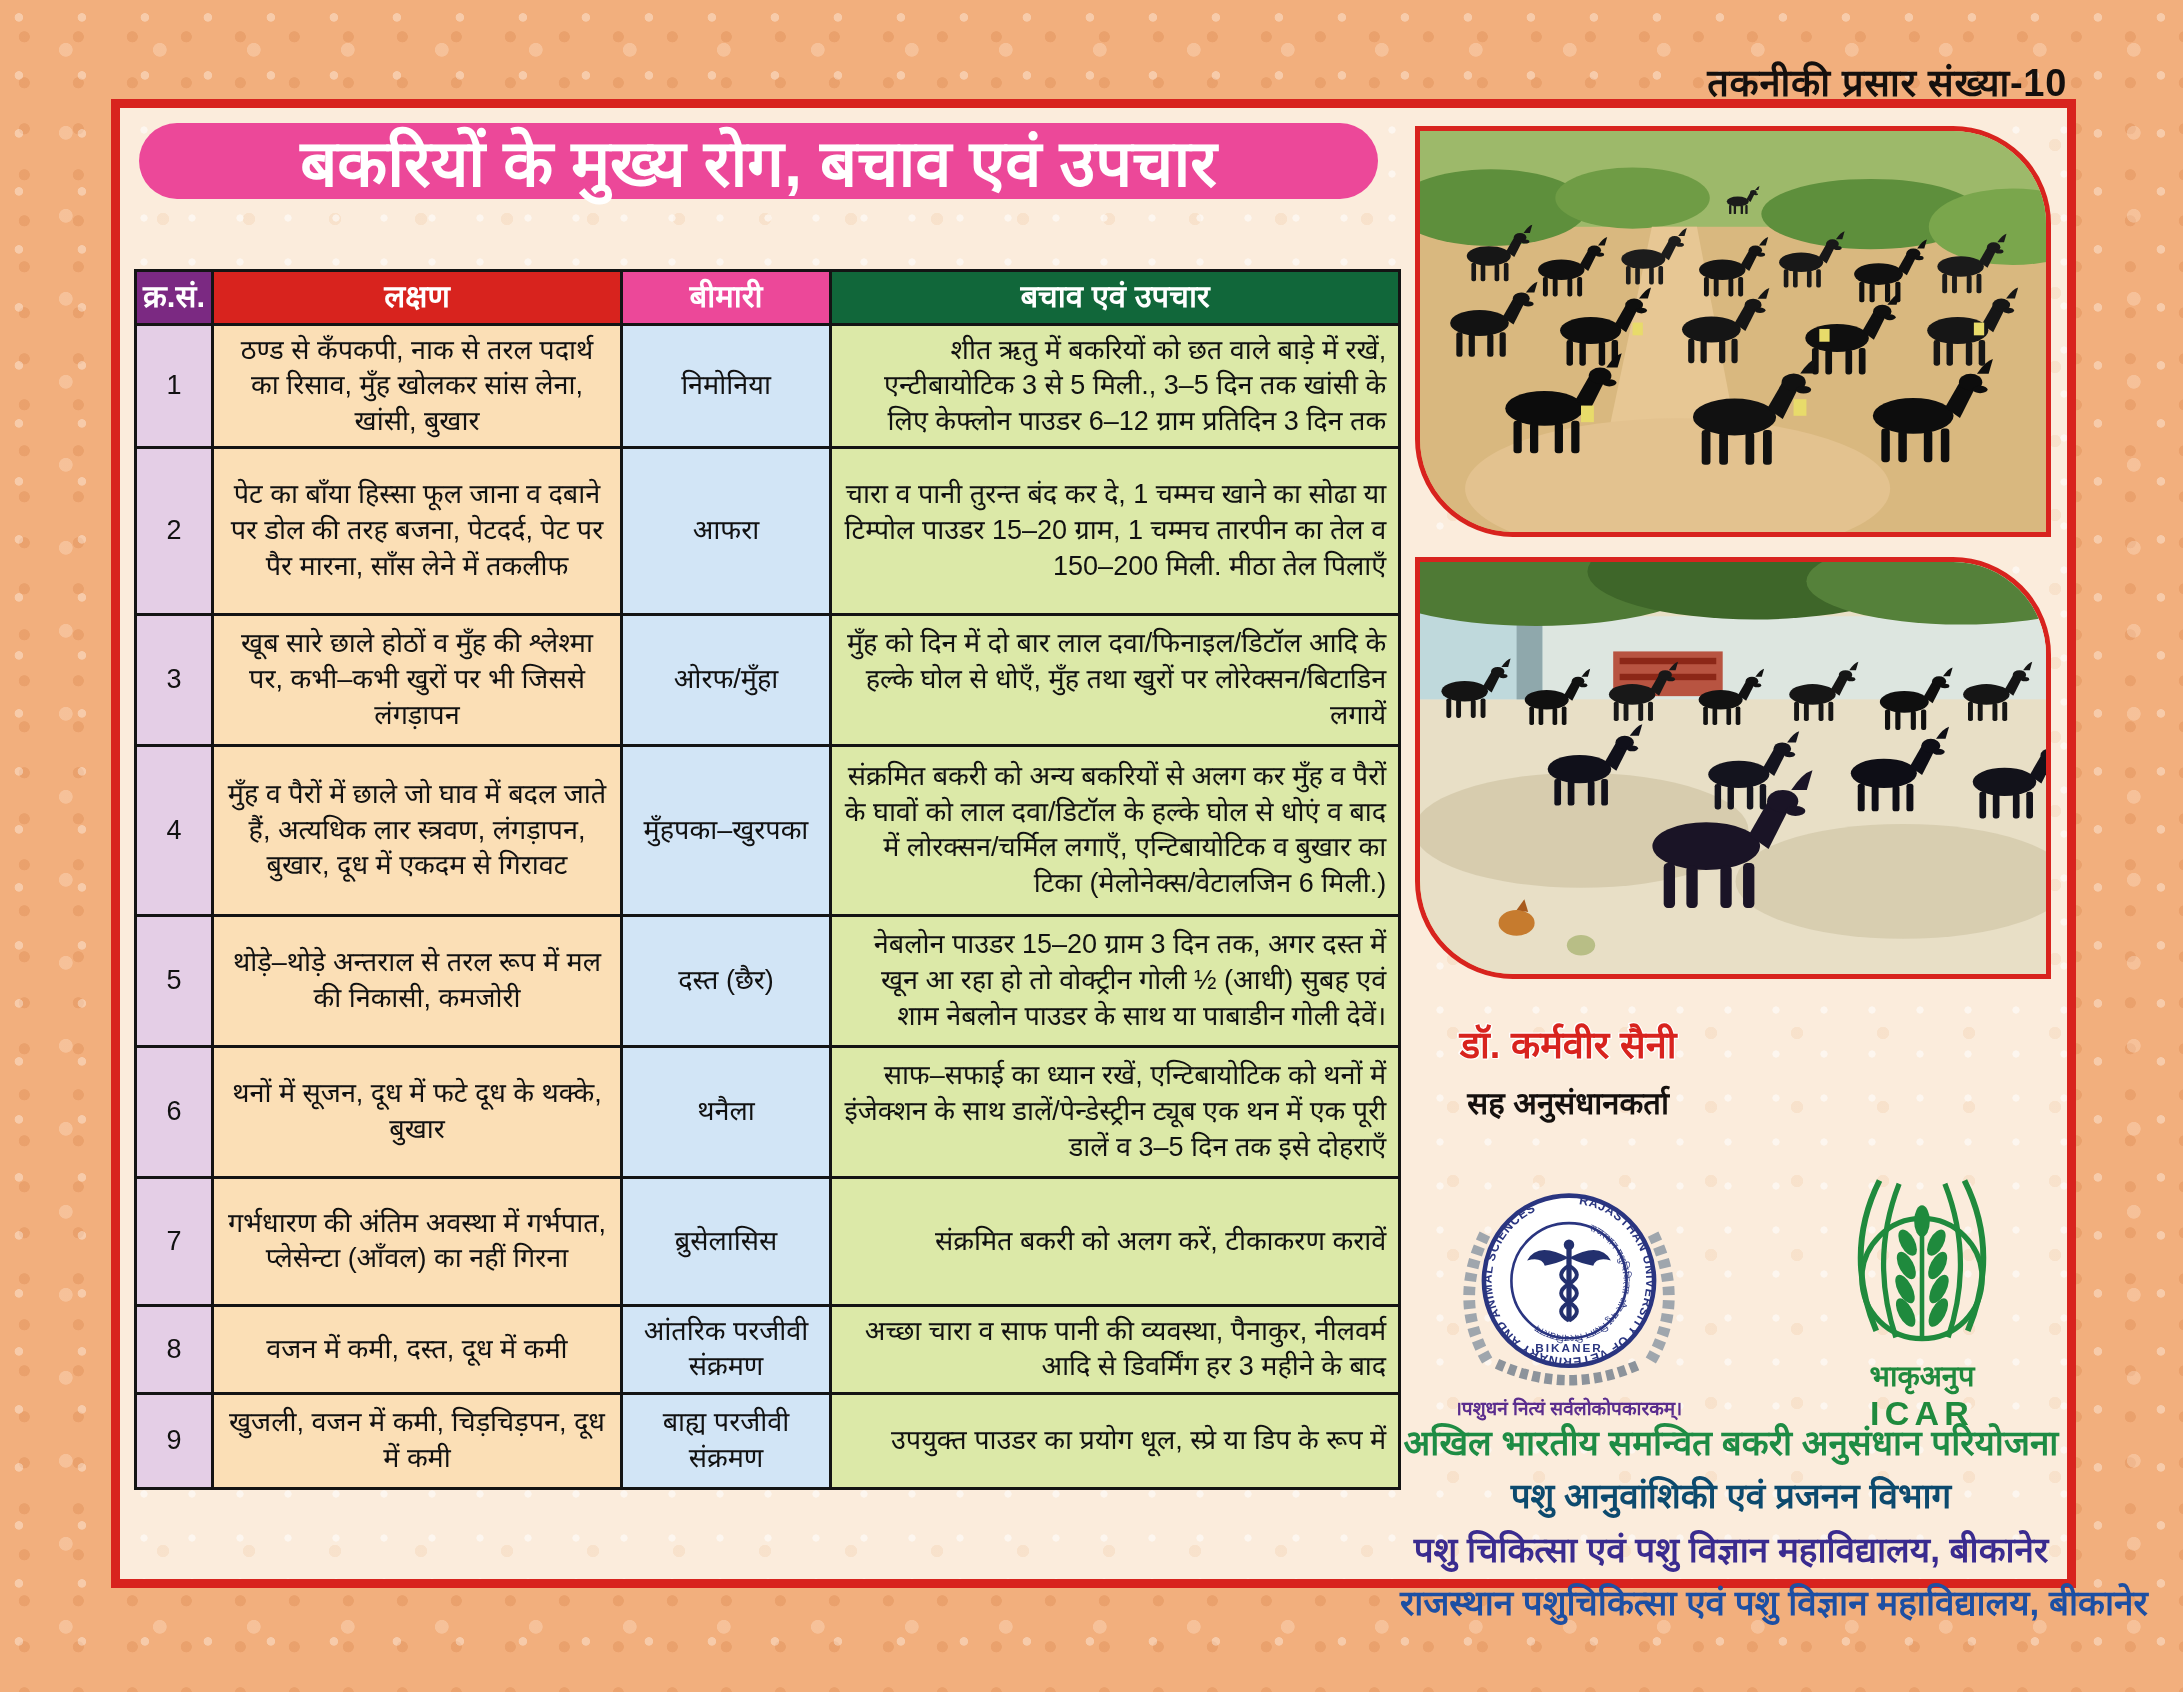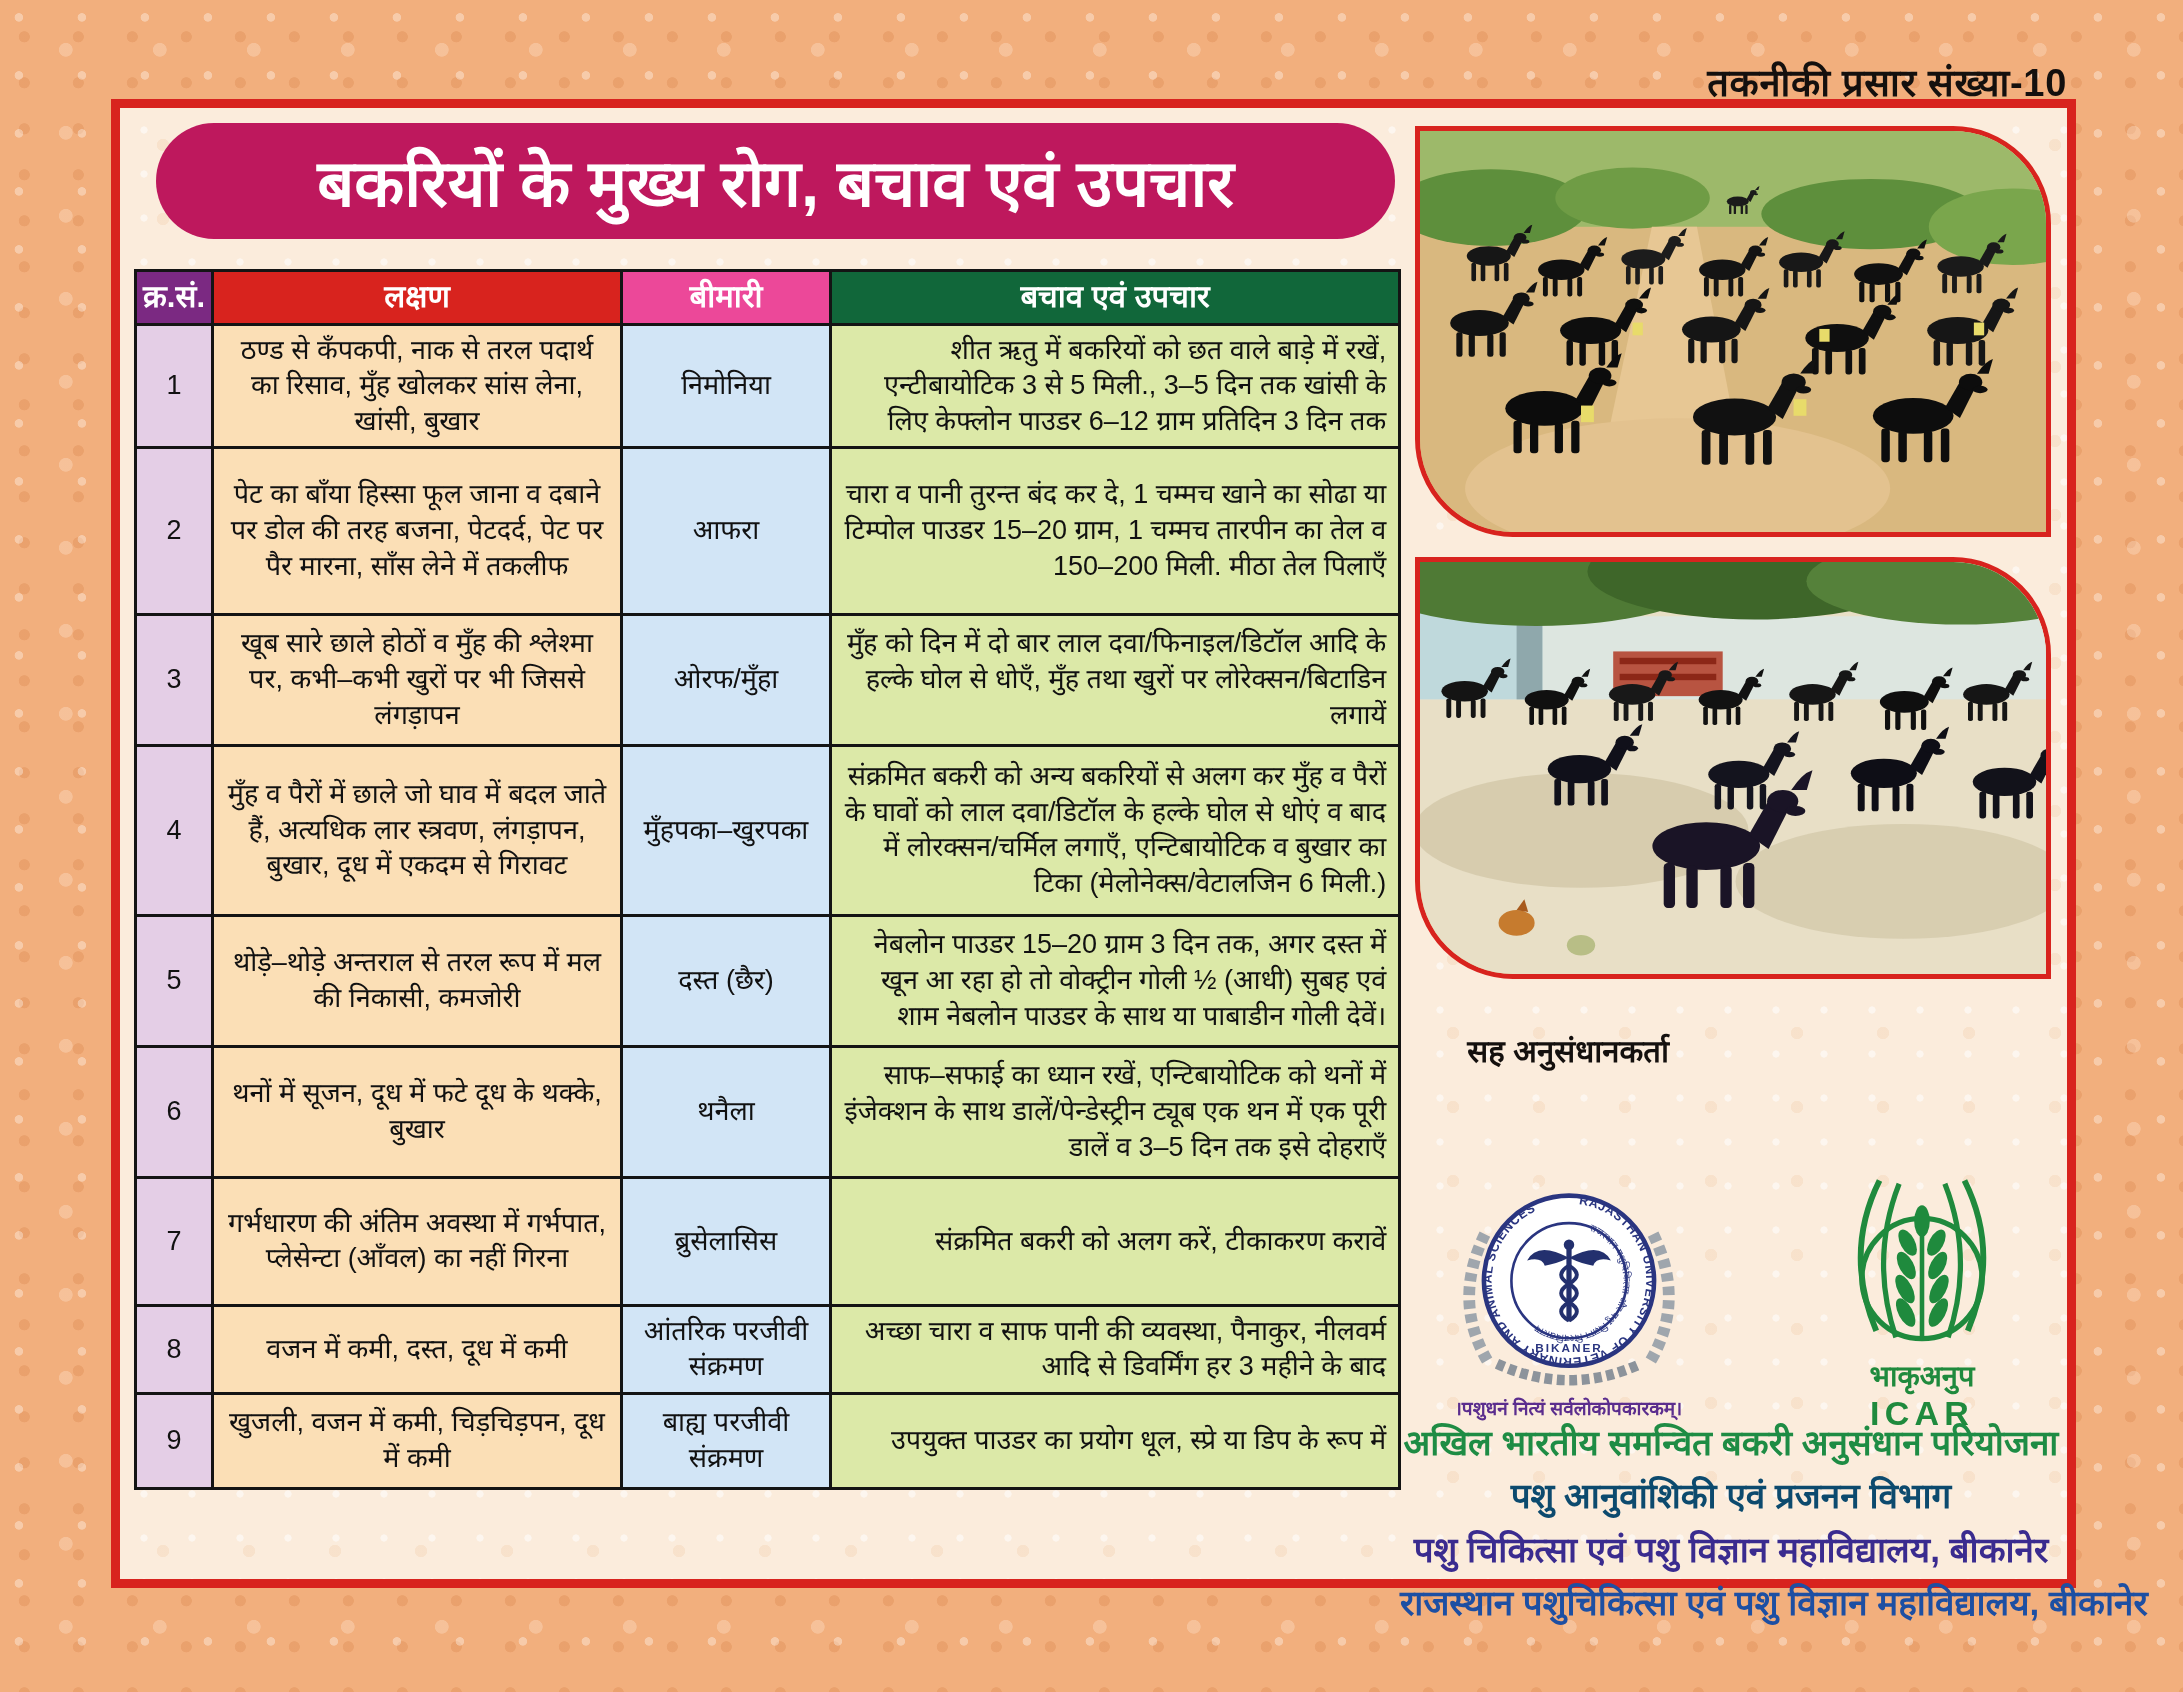--- a/index.html
+++ b/index.html
@@ -20,22 +20,22 @@
   .panel{
     position:absolute;left:111px;top:99px;width:1965px;height:1489px;
     box-sizing:border-box;border:9.2px solid #D8231E;
     background-color:#FBECDC;
     background-image:
       radial-gradient(circle, rgba(255,255,255,0.55) 0 3.3px, transparent 3.9px),
       radial-gradient(circle, rgba(240,200,160,0.28) 0 5.9px, transparent 6.5px);
     background-size:48px 44px,86px 74px;
   }
   .title-banner{
-    position:absolute;left:156px;top:123px;width:1239px;height:116px;
-    background:#be185d;border-radius:62px;
+    position:absolute;left:139px;top:123px;width:1239px;height:76px;
+    background:#ec4899;border-radius:62px;
     display:flex;align-items:center;justify-content:center;
     color:#ffffff;font-size:65px;font-weight:bold;white-space:nowrap;
   }
   table.disease-table{
     position:absolute;left:134px;top:269px;width:1264px;
     border-collapse:collapse;table-layout:fixed;
   }
   .disease-table col.c-sno{width:77px;}
   .disease-table col.c-sym{width:409px;}
   .disease-table col.c-dis{width:209px;}
@@ -263,20 +263,21 @@
     <use href="#goat2" transform="translate(840,300) scale(1.3)" fill="#12121a"></use>
     <use href="#goat2" transform="translate(330,370) scale(2.2)" fill="#1a1426"></use>
     <ellipse cx="150" cy="565" rx="28" ry="20" fill="#C67B2E"></ellipse>
     <polygon points="150,545 162,528 168,548" fill="#A85A1C"></polygon>
     <ellipse cx="250" cy="600" rx="22" ry="16" fill="#B8BE86"></ellipse>
   </svg>
 </div>
 
 <div class="credits">
   <div class="credit">
+    <div class="name">डॉ. कर्मवीर सैनी</div>
     <div class="role">सह अनुसंधानकर्ता</div>
   </div>
 </div>
 
 <div class="logos">
   <div class="logo-univ">
     <svg width="288" height="216" viewBox="0 0 440 330">
       <defs>
         <path id="ringPath" d="M220,45 a118,118 0 1,1 -0.1,0"></path>
         <path id="innerPath" d="M220,80 a83,83 0 1,1 -0.1,0"></path>

